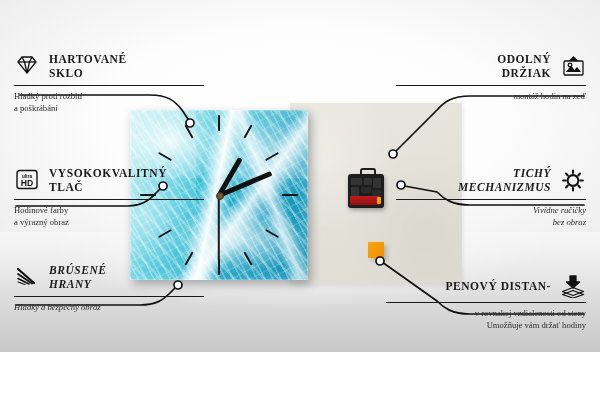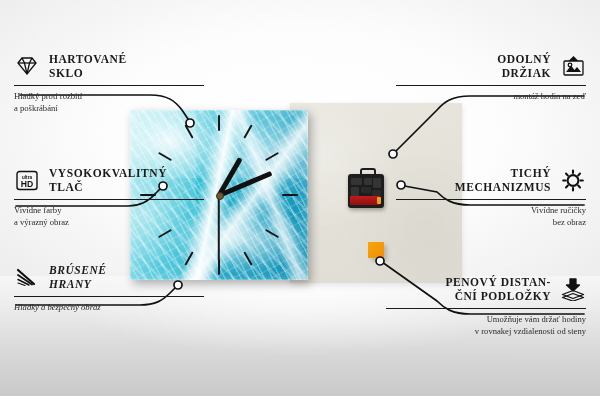--- a/index.html
+++ b/index.html
@@ -1,21 +1,21 @@
 <!DOCTYPE html>
 <html><head>
 <meta charset="utf-8">
 <style>
   html,body{margin:0;padding:0;}
   body{
     width:600px;height:400px;overflow:hidden;
     font-family:"Liberation Serif", serif;
     background:#ffffff;
   }
-  #stage{position:relative;width:600px;height:396px;overflow:hidden;
+  #stage{position:relative;width:600px;height:352px;overflow:hidden;
     background:
       radial-gradient(ellipse 78% 62% at 50% 34%, #ffffff 0%, #fdfdfd 42%, #f2f2f2 72%, #e8e8e8 100%);
   }
   
   #floor{position:absolute;left:0;right:0;bottom:0;height:120px;
     background:linear-gradient(to bottom,#f6f6f6 0%, #eeeeee 22%, #d9d9d9 62%, #c9c9c9 100%);
     z-index:1;}
   #floorsheen{position:absolute;left:0;right:0;bottom:0;height:120px;z-index:2;
     background:radial-gradient(ellipse 60% 80% at 50% 10%, rgba(255,255,255,.85) 0%, rgba(255,255,255,0) 70%);}
 
@@ -87,21 +87,21 @@
   
   .feat{position:absolute;z-index:10;width:190px;}
   .feat.left{text-align:left;left:14px;}
   .feat.right{text-align:right;right:14px;}
   .headrow{display:flex;align-items:center;gap:9px;}
   .feat.right .headrow{justify-content:flex-end;}
   .ttl{font-family:"Liberation Serif", serif;font-weight:700;font-size:11.5px;
     letter-spacing:.55px;color:#1a1a1a;line-height:14px;text-transform:uppercase;}
   .rule{height:1px;background:#1a1a1a;margin:5px 0 5px 0;}
   .desc{font-family:"Liberation Serif", serif;font-size:8.6px;color:#2a2a2a;line-height:11.5px;}
-  .ico{flex:0 0 auto;width:26px;height:22px;display:flex;align-items:center;justify-content:center;}
+  .ico{flex:0 0 auto;width:26px;height:22px;display:flex;justify-content:center;}
   .ico svg{display:block;}
 </style>
 </head>
 <body>
 
 <div id="stage">
 
   <div id="floor"></div>
   <div id="floorsheen"></div>
 
@@ -210,21 +210,21 @@
           <text x="12" y="8.5" font-family="Liberation Sans, sans-serif" font-size="4.6" font-weight="700" fill="#111" text-anchor="middle">ultra</text>
           <text x="12" y="16.5" font-family="Liberation Sans, sans-serif" font-size="8.6" font-weight="700" fill="#111" text-anchor="middle">HD</text>
         </svg>
       </span>
       <span>
         <div class="ttl">VYSOKOKVALITNÝ</div>
         <div class="ttl">TLAČ</div>
       </span>
     </div>
     <div class="rule"></div>
-    <div class="desc">Vivídne farby</div>
+    <div class="desc">Hodinové farby</div>
     <div class="desc">a výrazný obraz</div>
   </div>
 
   <div class="feat left" style="top:263px;font-style:italic;">
     <div class="headrow">
       <span class="ico">
         <svg width="24" height="20" viewBox="0 0 24 20">
             <g stroke="#111" stroke-linecap="round">
           <path d="M3 3 L19 17" stroke-width="2.2"></path>
           <path d="M3 8 L17 17.5" stroke-width="1.8"></path>
@@ -257,21 +257,21 @@
           <path d="M5 17 L10 10.5 L13.5 15 L16 12 L20 17 Z" fill="#111" stroke="none"></path>
           <circle cx="9" cy="10" r="1.8" fill="none"></circle>
         </g>
           </svg>
       </span>
     </div>
     <div class="rule"></div>
     <div class="desc">montáž hodin na zeď</div>
   </div>
 
-  <div class="feat right" style="top:166px;">
+  <div class="feat right" style="top:166px;font-style:italic;">
     <div class="headrow">
       <span>
         <div class="ttl">TICHÝ</div>
         <div class="ttl">MECHANIZMUS</div>
       </span>
       <span class="ico">
         <svg width="24" height="23" viewBox="0 0 24 23">
           <g fill="none" stroke="#111" stroke-width="2.1" stroke-linecap="round">
             <circle cx="12" cy="11.5" r="5.4"></circle>
             <path d="M12 1.6 v2.4 M12 19 v2.4 M2.2 11.5 h2.4 M19.4 11.5 h2.4
@@ -282,30 +282,29 @@
     </div>
     <div class="rule"></div>
     <div class="desc">Vivídne ručičky</div>
     <div class="desc">bez obraz</div>
   </div>
 
   <div class="feat right" style="top:275px;width:200px;">
     <div class="headrow">
       <span>
         <div class="ttl">PENOVÝ DISTAN-</div>
-        <div class="ttl">ČNÍ PODLOŽKY</div>
       </span>
       <span class="ico">
         <svg width="26" height="23" viewBox="0 0 26 23">
           <g fill="none" stroke="#111" stroke-width="1.3" stroke-linejoin="round">
             <path d="M10 1 h6 v6 h3.5 L13 13 L6.5 7 H10 Z" fill="#111" stroke="#111"></path>
             <path d="M13 12.5 L23.5 16.5 L13 20.5 L2.5 16.5 Z"></path>
             <path d="M13 15.5 L23.5 19.5 L13 23 L2.5 19.5 Z"></path>
           </g>
         </svg>
       </span>
     </div>
     <div class="rule"></div>
+    <div class="desc">v rovnakej vzdialenosti od steny</div>
     <div class="desc">Umožňuje vám držať hodiny</div>
-    <div class="desc">v rovnakej vzdialenosti od steny</div>
   </div>
 
 </div>
 
 </body></html>

